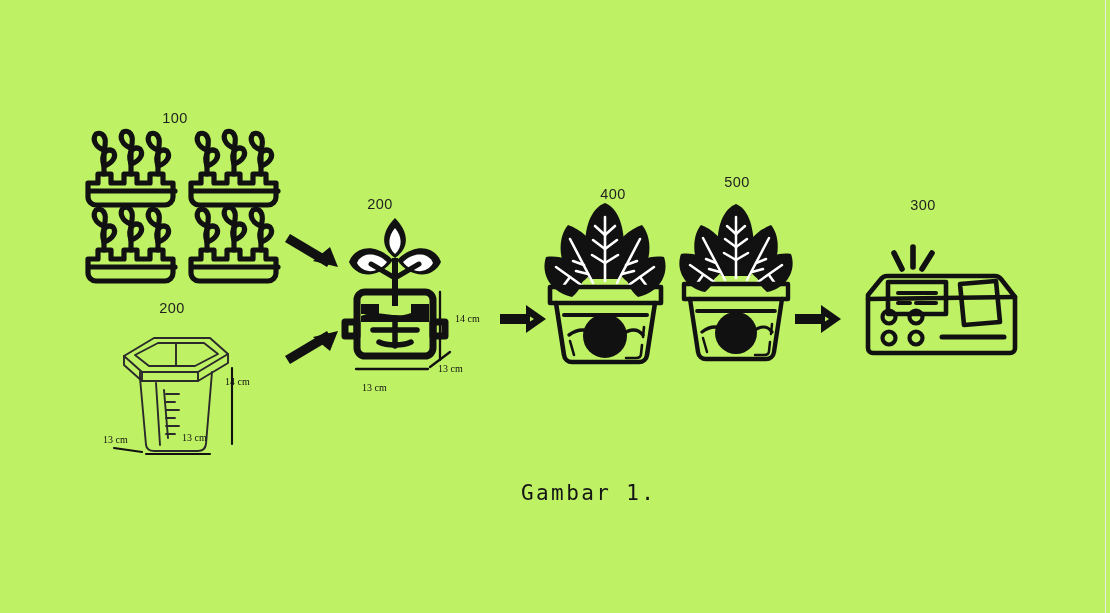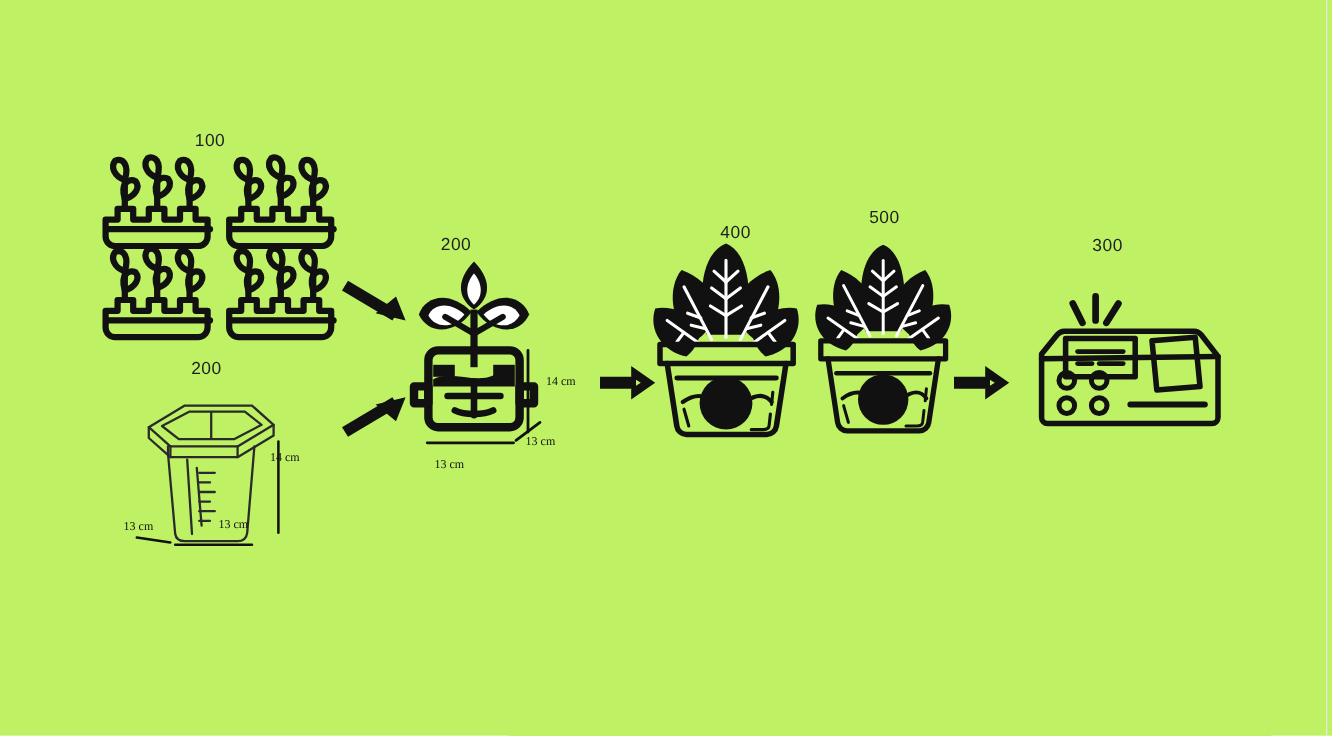--- a/index.html
+++ b/index.html
@@ -378,14 +378,15 @@
 
       <g fill="none" stroke="#111111" stroke-width="4.2">
         <circle cx="39" cy="90" r="6.5"></circle>
         <circle cx="66" cy="90" r="6.5"></circle>
         <circle cx="39" cy="111" r="6.5"></circle>
         <circle cx="66" cy="111" r="6.5"></circle>
       </g>
     </svg>
   </div>
 
+  <div class="caption" style="left:521px; top:481px;">Gambar 1.</div>
 
 </div>
 
 </body></html>

